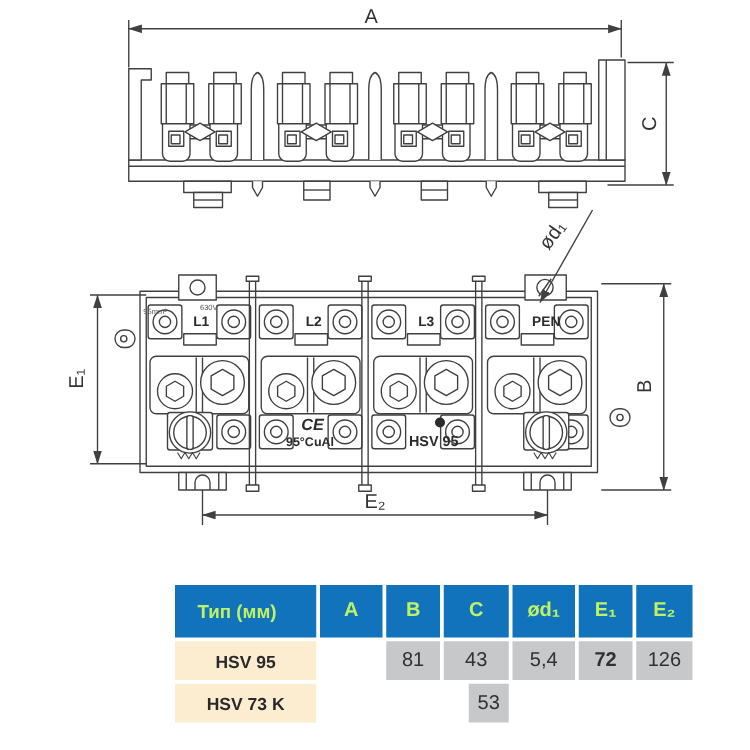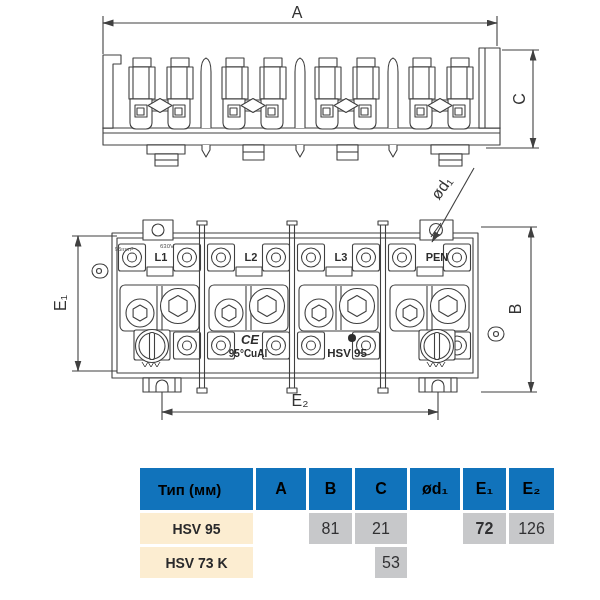--- a/index.html
+++ b/index.html
@@ -16,21 +16,21 @@
   
   .spec-table{
     position:absolute;left:140px;top:468px;
     display:grid;
     grid-template-columns:113px 50px 43px 52px 50px 43px 45px;
     grid-template-rows:42px 31px 31px;
     gap:3px;
     background:#ffffff;
   }
   .cell{display:flex;align-items:center;justify-content:center;}
-  .hcell{background:#1173bb;color:#000000;font-weight:bold;font-size:16px;}
+  .hcell{background:#1173bb;color:#bef264;font-weight:bold;font-size:16px;}
   .hcell.first{justify-content:flex-start;padding-left:18px;font-size:15px;}
   .tcell{background:#fcedd1;color:#29292b;font-weight:bold;font-size:14px;}
   .vcell{background:#c7c8ca;color:#313133;font-size:16px;}
   .span2{grid-row:span 2;}
 </style>
 </head>
 <body>
 
 <svg id="drawing" width="600" height="460" viewBox="0 0 600 460" fill="none" stroke="#404040" stroke-width="1.1" stroke-linejoin="round">
 
@@ -256,19 +256,20 @@
   <div class="cell hcell first">Тип  (мм)</div>
   <div class="cell hcell">A</div>
   <div class="cell hcell">B</div>
   <div class="cell hcell">C</div>
   <div class="cell hcell">ød₁</div>
   <div class="cell hcell">E₁</div>
   <div class="cell hcell">E₂</div>
 
   <div class="cell tcell" style="grid-row:2;grid-column:1;">HSV 95</div>
   <div class="cell vcell span2" style="grid-row:2;grid-column:3;">81</div>
-  <div class="cell vcell" style="grid-row:2;grid-column:4;">21</div>
+  <div class="cell vcell" style="grid-row:2;grid-column:4;">43</div>
+  <div class="cell vcell span2" style="grid-row:2;grid-column:5;">5,4</div>
   <div class="cell vcell span2" style="grid-row:2;grid-column:6;font-weight:bold;">72</div>
   <div class="cell vcell span2" style="grid-row:2;grid-column:7;">126</div>
 
   <div class="cell tcell" style="grid-row:3;grid-column:1;">HSV 73 K</div>
   <div class="cell vcell" style="grid-row:3;grid-column:4;margin-left:20px;">53</div>
 </div>
 
 </body></html>

